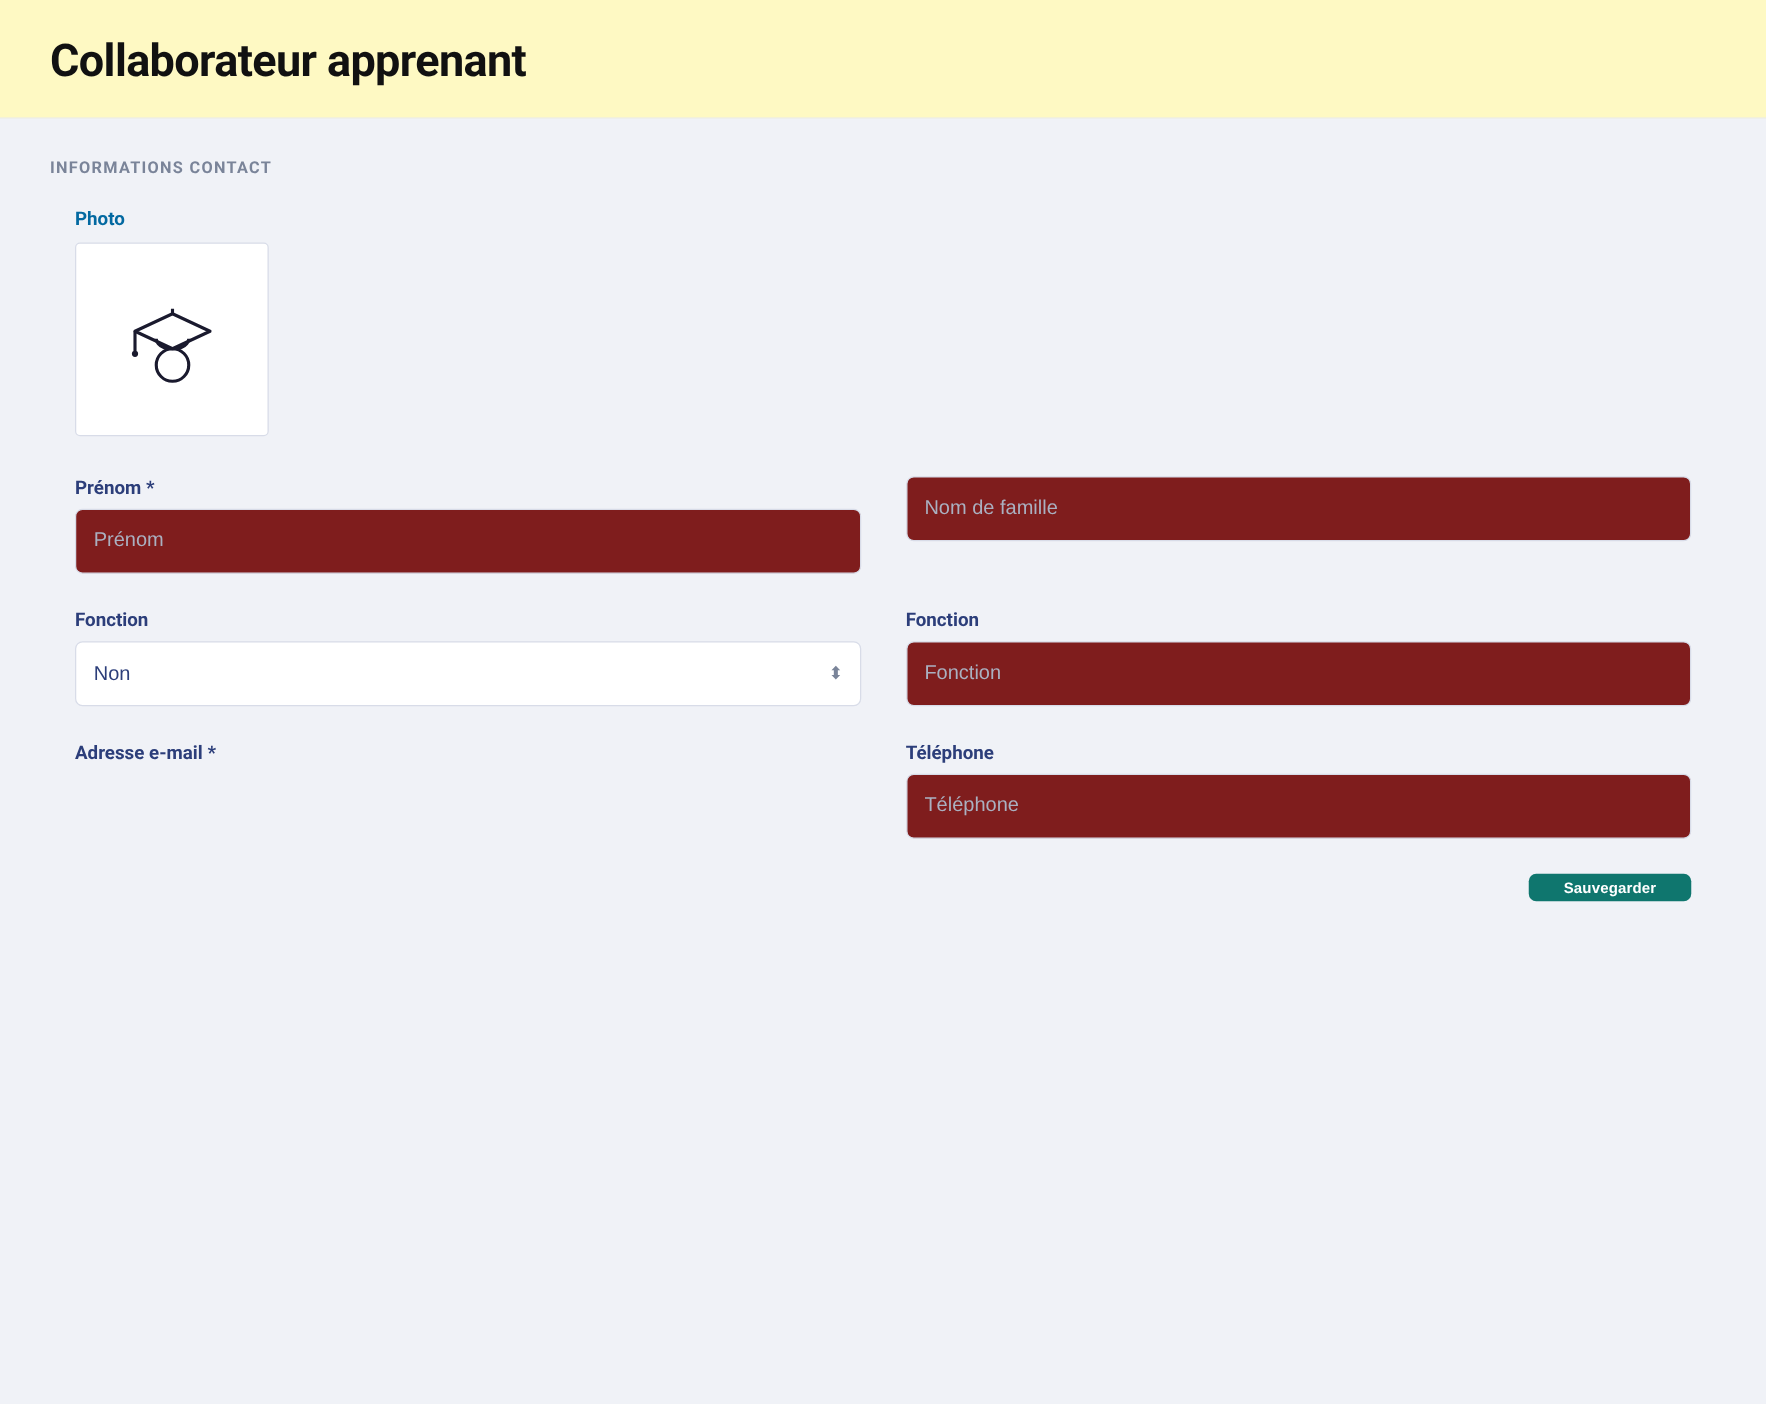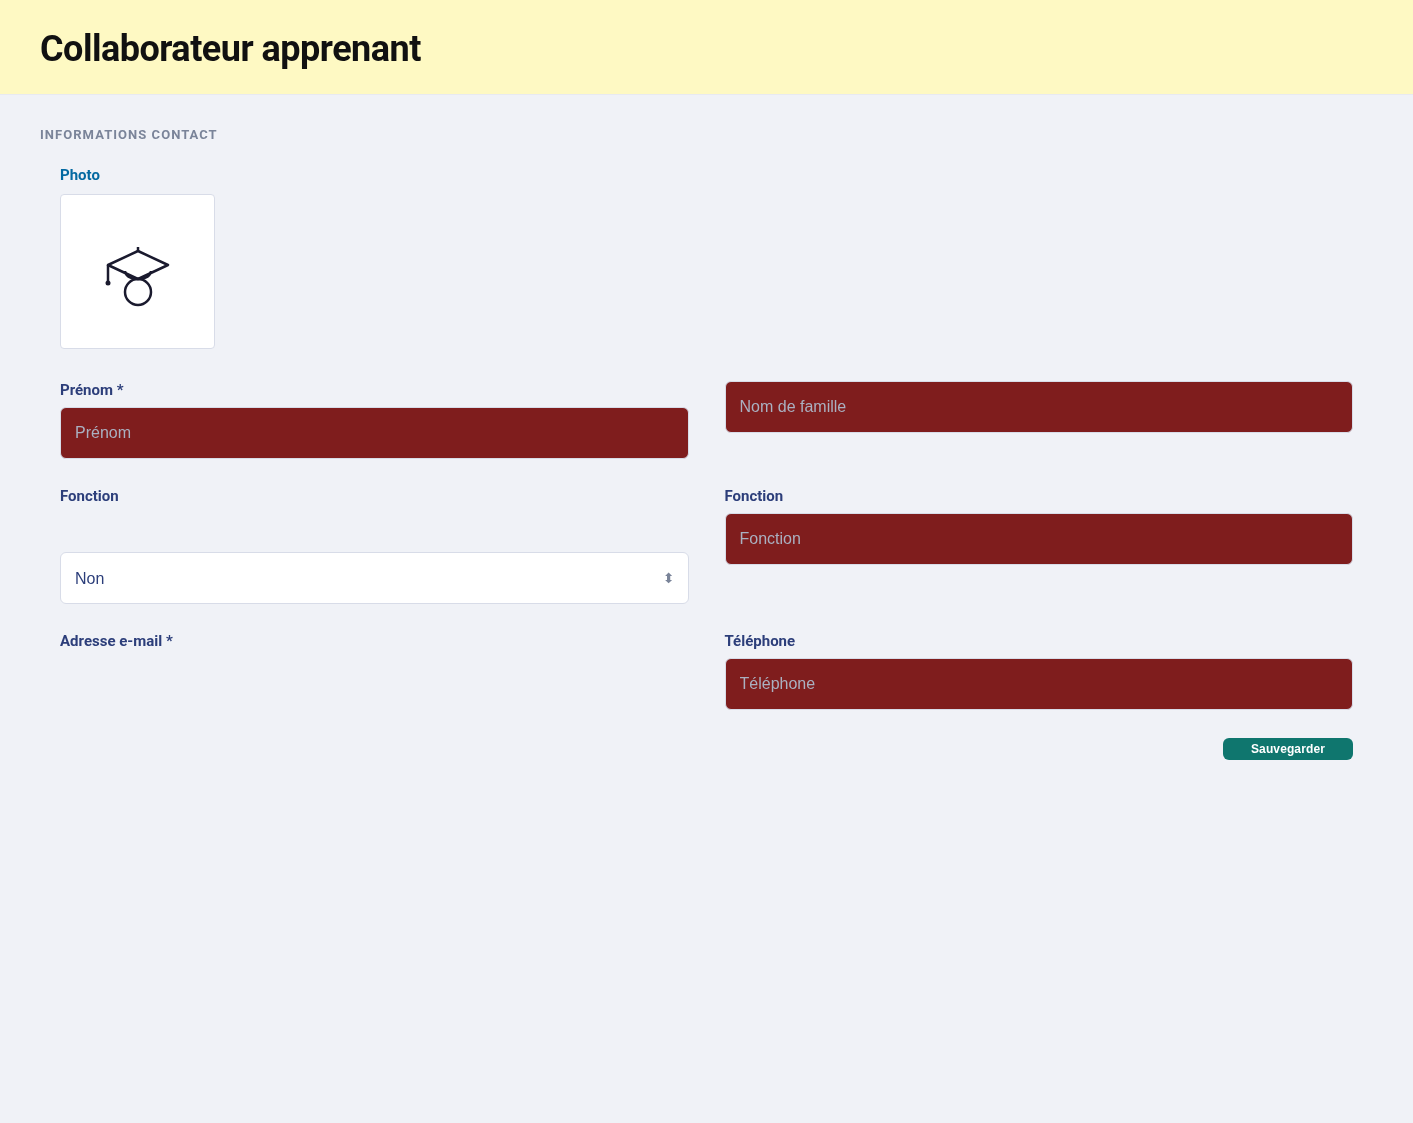--- a/index.html
+++ b/index.html
@@ -106,21 +106,20 @@
       outline: none;
       appearance: none;
     }
 
     .form-input::placeholder {
       color: #aab0c0;
     }
 
     .form-select-wrapper {
       position: relative;
-      margin-top: 39px;
     }
 
     .form-select {
       width: 100%;
       height: 52px;
       background: #ffffff;
       border: 1px solid #d8dce8;
       border-radius: 6px;
       padding: 0 40px 0 14px;
       font-size: 16px;

